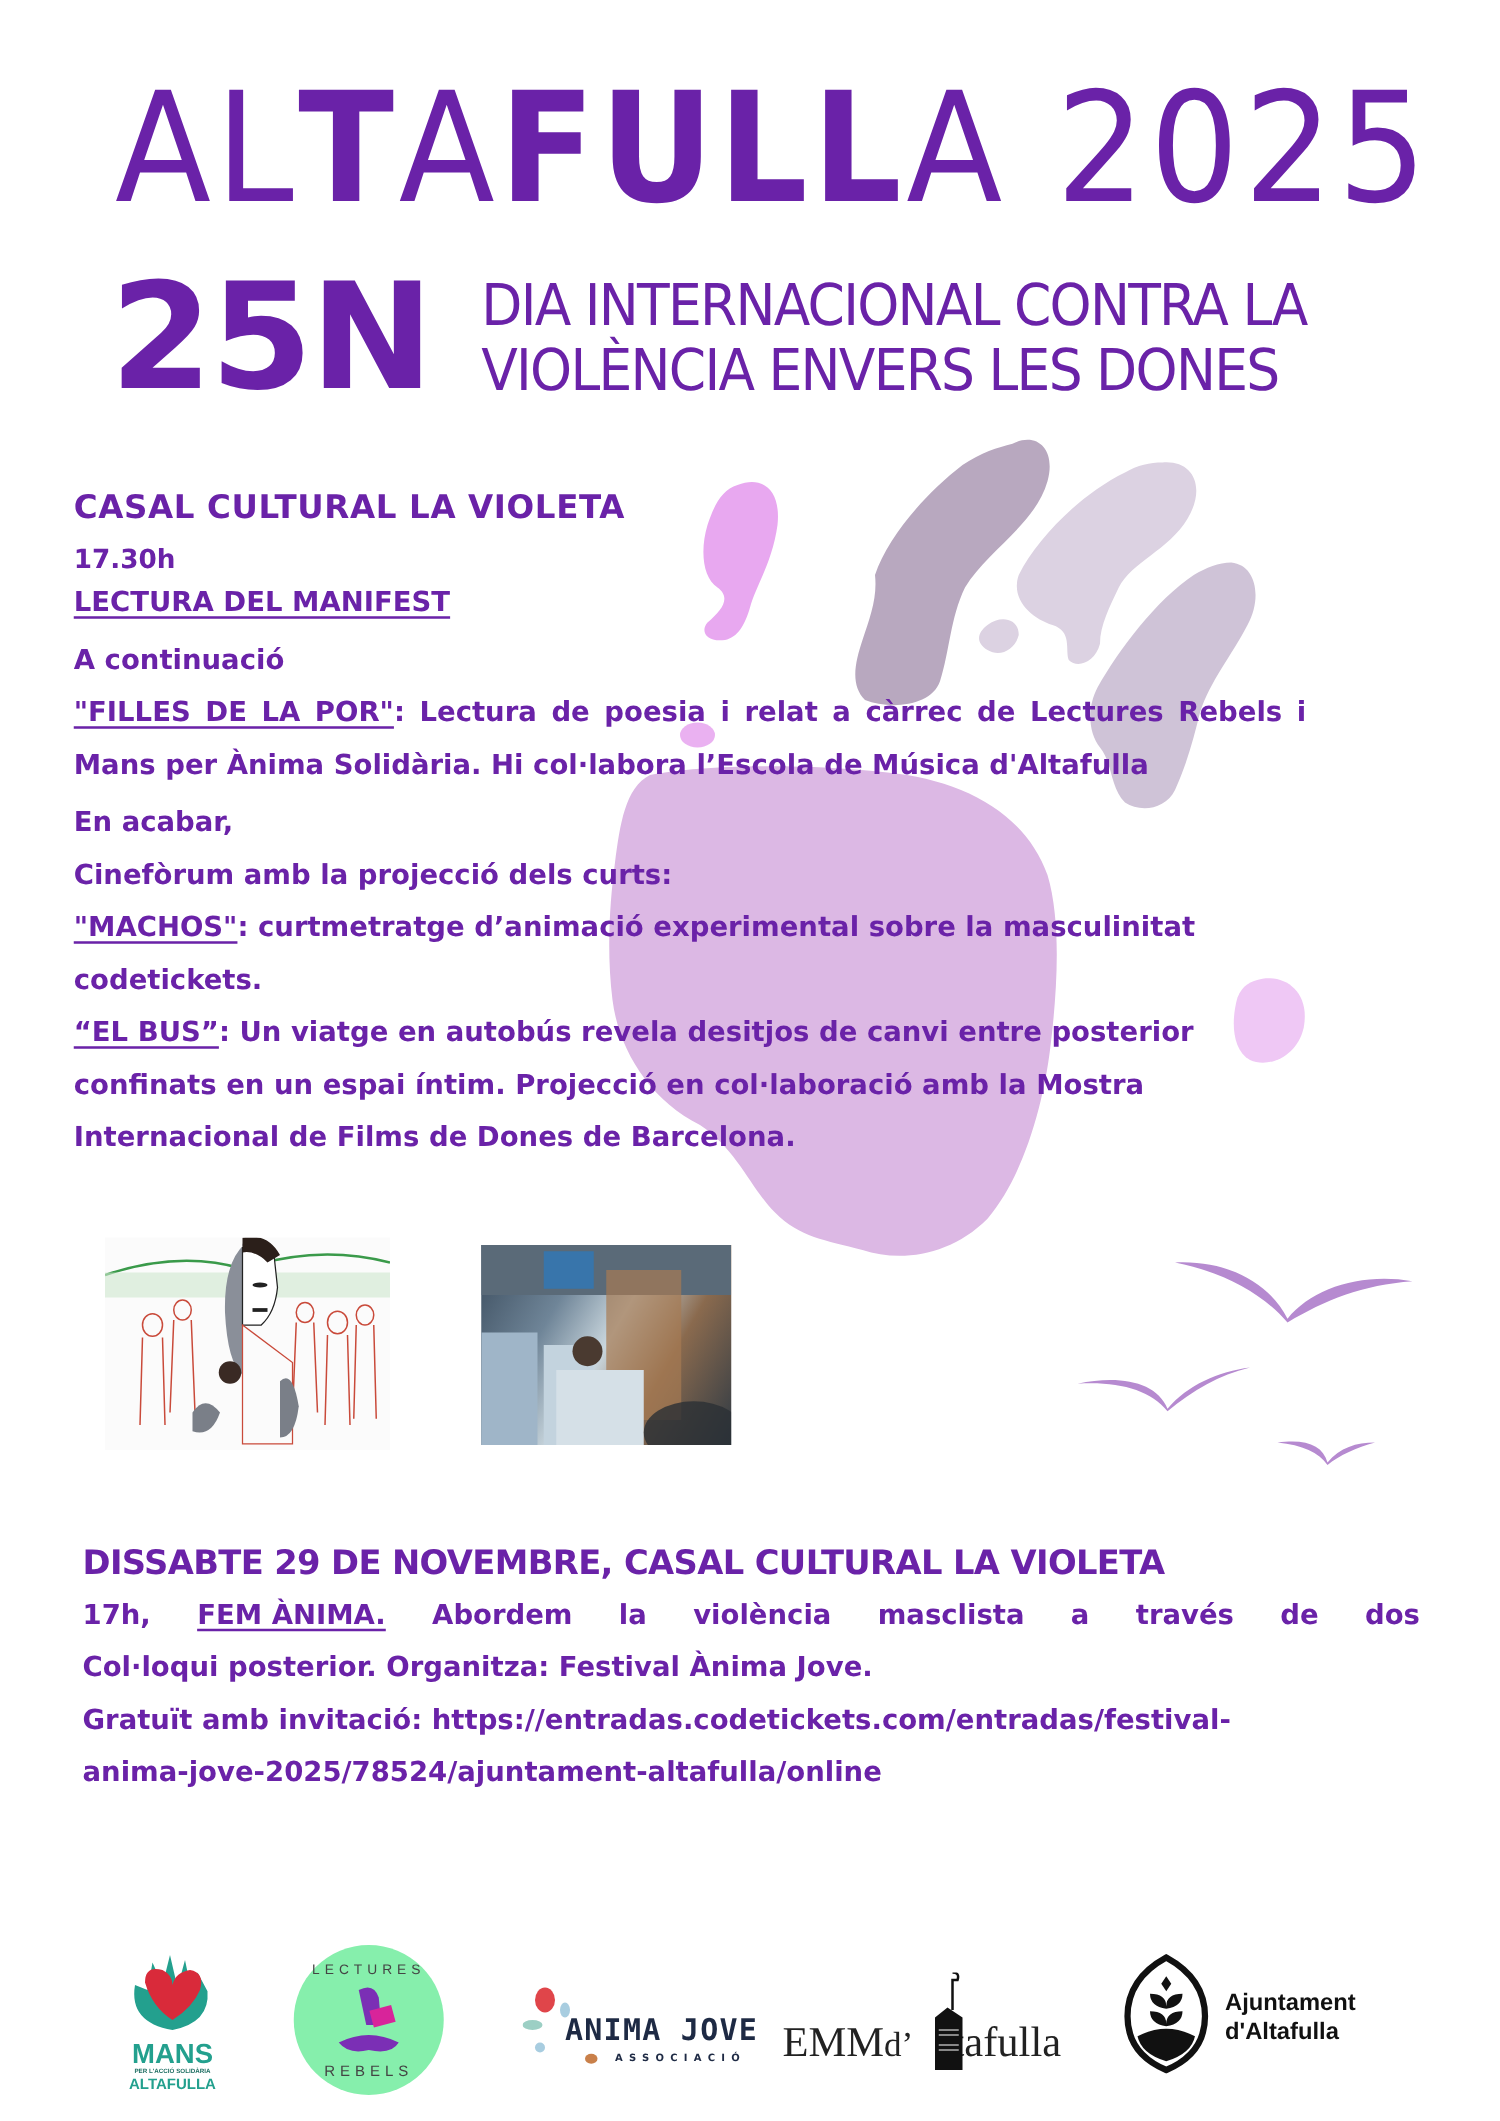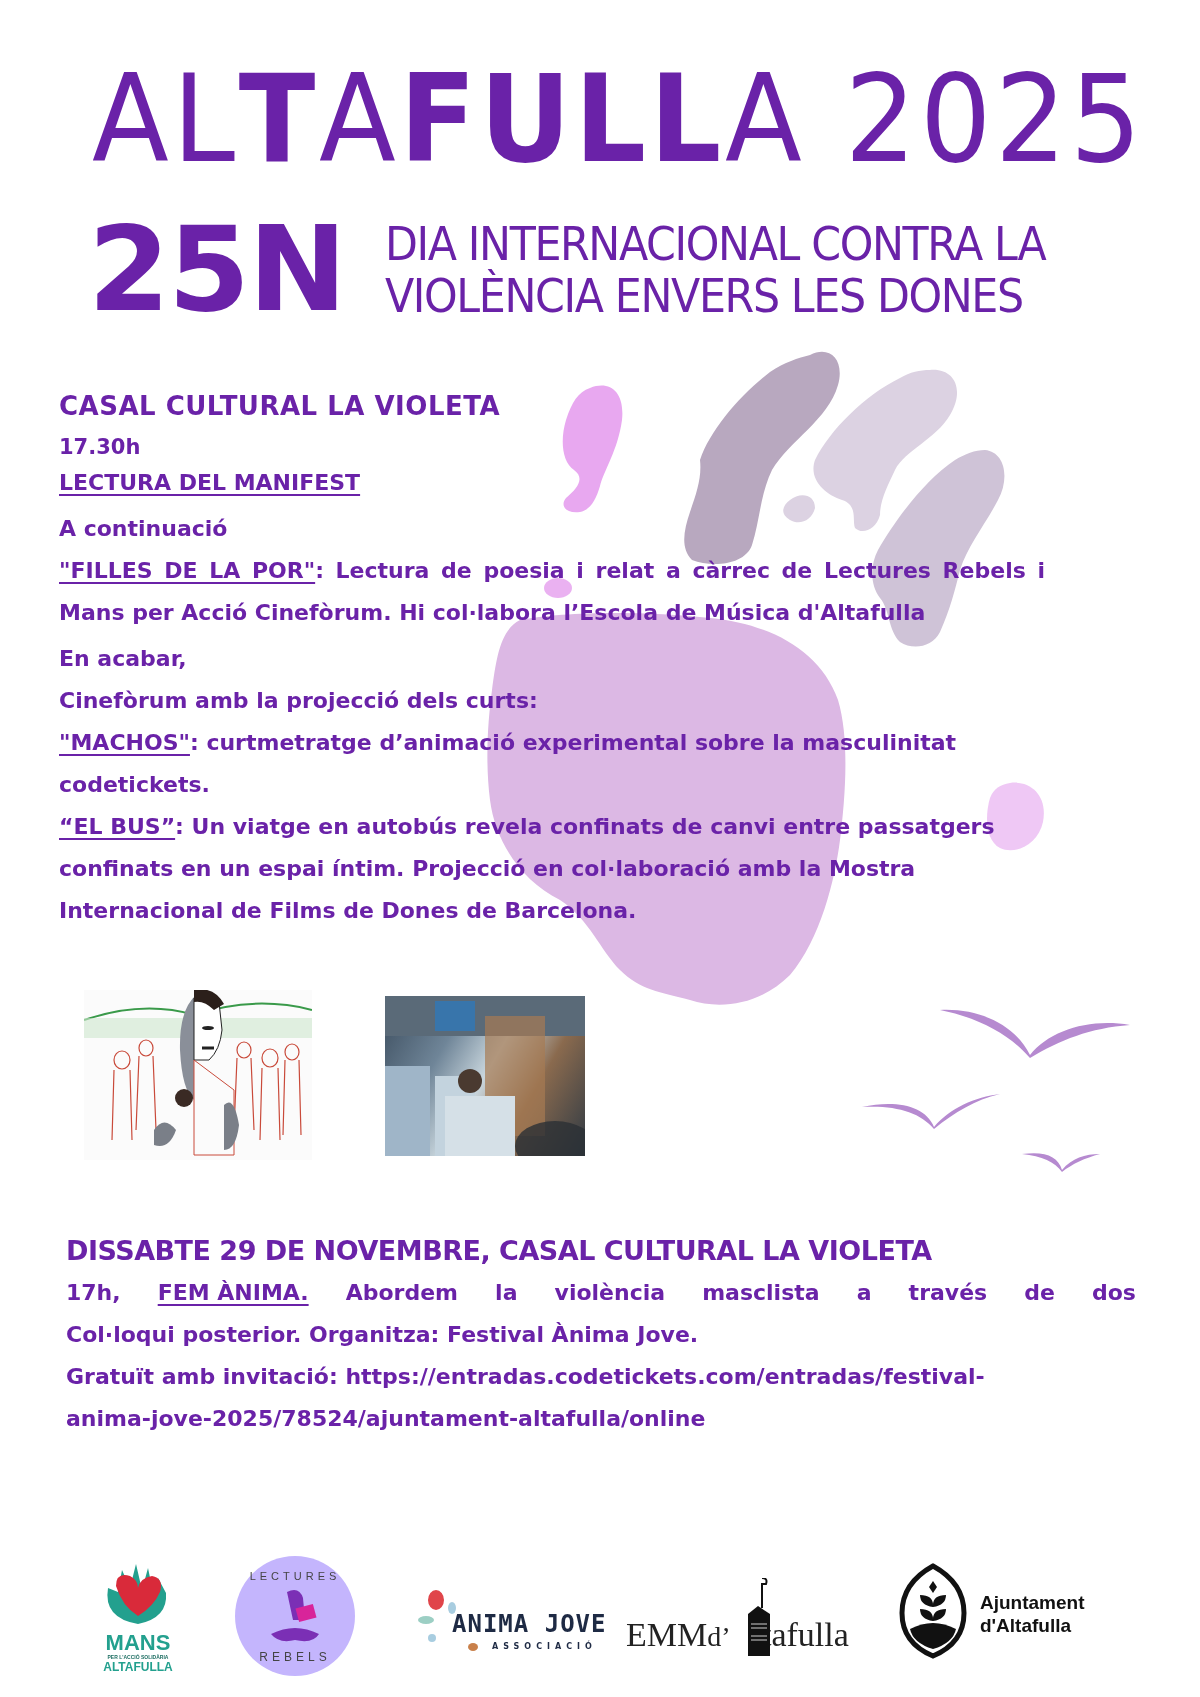--- a/index.html
+++ b/index.html
@@ -83,26 +83,26 @@
   <div>DIA INTERNACIONAL CONTRA LA</div>
   <div>VIOLÈNCIA ENVERS LES DONES</div>
 </div>
 
 <div class="content">
   <p class="h1">CASAL CULTURAL LA VIOLETA</p>
   <p class="line time">17.30h</p>
   <p class="line u" style="line-height:38px">LECTURA DEL MANIFEST</p>
   <p class="line" style="margin-top:6px">A continuació</p>
   <p class="line spaced"><span class="u">"FILLES DE LA POR"</span><span>: Lectura de poesia i relat a càrrec de Lectures Rebels i</span></p>
-  <p class="line">Mans per Acció Cinefòrum. Hi col·labora l’Escola de Música d'Altafulla</p>
+  <p class="line">Mans per Ànima Solidària. Hi col·labora l’Escola de Música d'Altafulla</p>
   <p class="line" style="margin-top:4px">En acabar,</p>
   <p class="line">Cinefòrum amb la projecció dels curts:</p>
   <p class="line"><span class="u">"MACHOS"</span><span>: curtmetratge d’animació experimental sobre la masculinitat</span></p>
   <p class="line">codetickets.</p>
-  <p class="line"><span class="u">“EL BUS”</span><span>: Un viatge en autobús revela confinats de canvi entre passatgers</span></p>
+  <p class="line"><span class="u">“EL BUS”</span><span>: Un viatge en autobús revela desitjos de canvi entre posterior</span></p>
   <p class="line">confinats en un espai íntim. Projecció en col·laboració amb la Mostra</p>
   <p class="line">Internacional de Films de Dones de Barcelona.</p>
 </div>
 
 <div class="abs img-machos" style="z-index:2" title="Il·lustració del curtmetratge MACHOS">
   <svg width="228" height="170" viewBox="0 0 228 170">
     <path d="M0 30 Q60 10 110 25 Q170 5 228 20" stroke="#3a9a4a" stroke-width="2" fill="none"></path>
     <rect x="0" y="28" width="228" height="20" fill="#cfe8cf" opacity="0.6"></rect>
     <g stroke="#c94a3a" stroke-width="1.2" fill="none">
       <ellipse cx="38" cy="70" rx="8" ry="9"></ellipse>
@@ -162,21 +162,21 @@
 <div class="logo" style="left:98px;top:1558px;width:80px;height:110px">
   <svg width="80" height="70" viewBox="0 0 80 70">
     <path d="M10 30 Q5 60 40 66 Q70 60 68 35 L60 20 L55 34 L50 10 L44 32 L38 6 L32 30 L24 12 L20 34 Z" fill="#23a08e"></path>
     <path d="M18 28 Q18 14 32 18 Q40 22 40 30 Q42 20 54 18 Q66 20 62 34 Q56 48 40 58 Q24 48 18 28 Z" fill="#d92a3a"></path>
   </svg>
   <div class="mans-text" style="font-size:22px;line-height:22px">MANS</div>
   <div class="mans-text" style="font-size:5px;line-height:7px;color:#1f6f63">PER L'ACCIÓ SOLIDÀRIA</div>
   <div class="mans-text" style="font-size:12px;line-height:12px">ALTAFULLA</div>
 </div>
 
-<div class="logo" style="left:235px;top:1556px;width:120px;height:120px;border-radius:50%;background:#c4b5fd">
+<div class="logo" style="left:235px;top:1556px;width:120px;height:120px;border-radius:50%;background:#86efac">
   <div style="position:absolute;top:14px;width:120px;text-align:center;font-size:11px;letter-spacing:4px;color:#444;font-family:'Liberation Sans',sans-serif">LECTURES</div>
   <svg style="position:absolute;left:30px;top:30px" width="60" height="60" viewBox="0 0 60 60">
     <path d="M22 6 Q34 0 38 12 L40 34 L28 34 Z" fill="#7b2fb5"></path>
     <rect x="32" y="20" width="18" height="14" fill="#d8249a" transform="rotate(-15 41 27)"></rect>
     <path d="M6 48 Q30 36 54 48 Q48 58 30 54 Q14 58 6 48 Z" fill="#7b2fb5"></path>
   </svg>
   <div style="position:absolute;bottom:12px;width:120px;text-align:center;font-size:12px;letter-spacing:4px;color:#444;font-family:'Liberation Sans',sans-serif">REBELS</div>
 </div>
 
 <div class="logo" style="left:418px;top:1588px;width:160px;height:70px">

